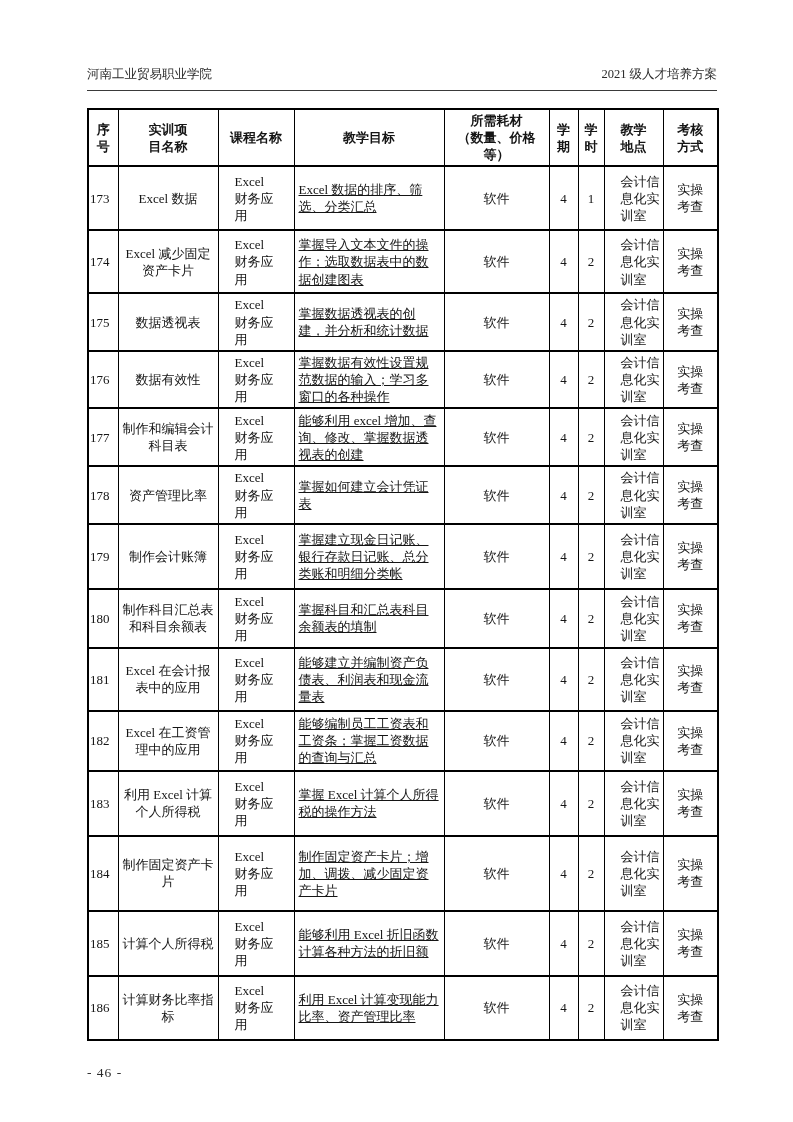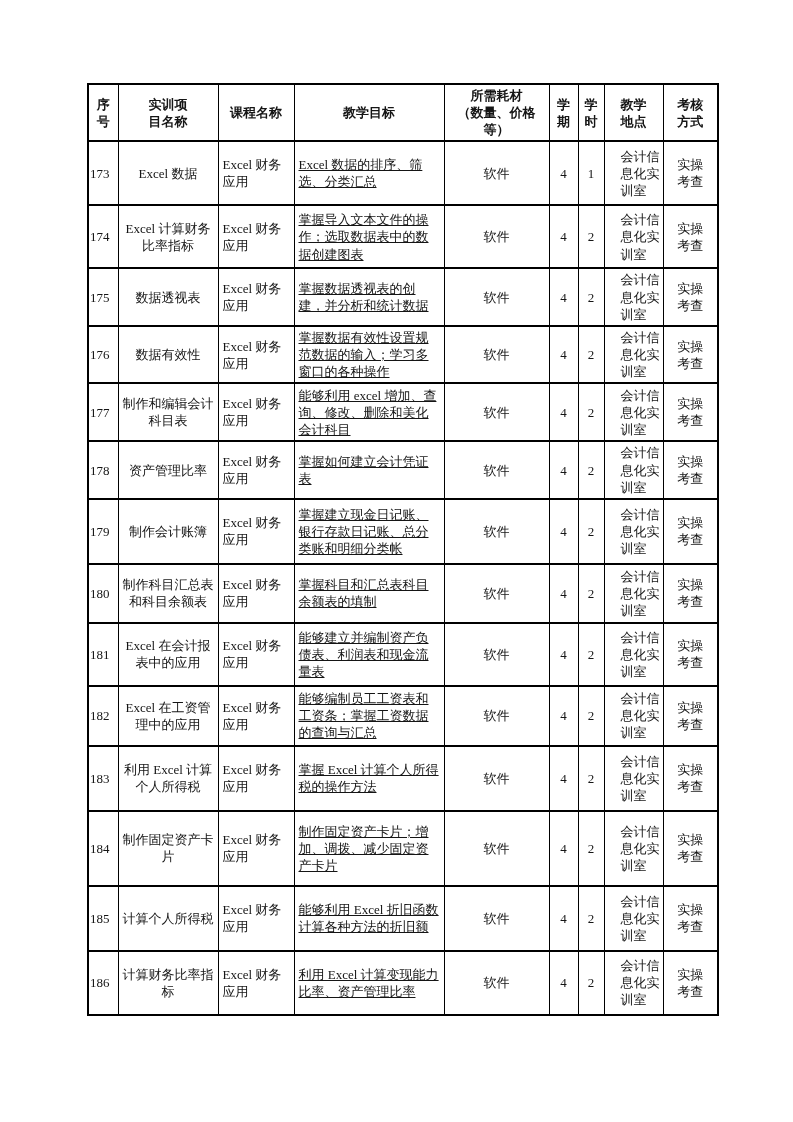--- a/index.html
+++ b/index.html
@@ -54,21 +54,21 @@
   col.c-course    { width:76px; }
   col.c-objective { width:150px; }
   col.c-materials { width:105px; }
   col.c-semester  { width:29px; }
   col.c-hours     { width:26px; }
   col.c-location  { width:59px; }
   col.c-assess    { width:55px; }
 
   td.c-no        { text-align:left; padding:2px 1px; }
   td.c-project   { text-align:center; padding:2px 2px; }
-  td.c-course    { text-align:left;   padding:2px 4px; }
+  td.c-course    { text-align:left;   padding:2px 16px; }
   td.c-objective { text-align:left;   padding:2px 4px;text-decoration:underline; }
   td.c-materials { text-align:center; padding:2px 2px;font-family:Liberation Serif, serif; }
   td.c-semester  { text-align:center; padding:2px 1px; }
   td.c-hours     { text-align:center; padding:2px 1px; }
   td.c-location  { text-align:left;   padding:2px 0 2px 16px; }
   td.c-assess    { text-align:center; padding:2px 11px; }
 
   
   tbody tr:nth-child(1)  { height:64px; }
   tbody tr:nth-child(2)  { height:63px; }
@@ -90,20 +90,24 @@
     font-size:13.5px;
     letter-spacing:1px;
     color:#2a2a2a;
   }
 </style>
 </head>
 <body>
 
 <div class="content">
 
+  <div class="page-header">
+    <span>河南工业贸易职业学院</span>
+    <span>2021 级人才培养方案</span>
+  </div>
 
   <table class="training">
     <colgroup>
       <col class="c-no">
         <col class="c-project">
         <col class="c-course">
         <col class="c-objective">
       <col class="c-materials">
         <col class="c-semester">
         <col class="c-hours">
@@ -138,21 +142,21 @@
     <td class="c-objective">Excel 数据的排序、筛选、分类汇总</td>
     <td class="c-materials">软件</td>
     <td class="c-semester">4</td>
     <td class="c-hours">1</td>
     <td class="c-location">会计信息化实训室</td>
     <td class="c-assess">实操考查</td>
   </tr>
 
   <tr>
     <td class="c-no">174</td>
-    <td class="c-project">Excel 计算财务比率指标</td>
+    <td class="c-project">Excel 减少固定资产卡片</td>
     <td class="c-course">Excel 财务应用</td>
     <td class="c-objective">掌握导入文本文件的操作；选取数据表中的数据创建图表</td>
     <td class="c-materials">软件</td>
     <td class="c-semester">4</td>
     <td class="c-hours">2</td>
     <td class="c-location">会计信息化实训室</td>
     <td class="c-assess">实操考查</td>
   </tr>
 
   <tr>
@@ -176,21 +180,21 @@
     <td class="c-semester">4</td>
     <td class="c-hours">2</td>
     <td class="c-location">会计信息化实训室</td>
     <td class="c-assess">实操考查</td>
   </tr>
 
   <tr>
     <td class="c-no">177</td>
     <td class="c-project">制作和编辑会计科目表</td>
     <td class="c-course">Excel 财务应用</td>
-    <td class="c-objective">能够利用 excel 增加、查询、修改、删除和美化会计科目</td>
+    <td class="c-objective">能够利用 excel 增加、查询、修改、掌握数据透视表的创建</td>
     <td class="c-materials">软件</td>
     <td class="c-semester">4</td>
     <td class="c-hours">2</td>
     <td class="c-location">会计信息化实训室</td>
     <td class="c-assess">实操考查</td>
   </tr>
 
   <tr>
     <td class="c-no">178</td>
     <td class="c-project">资产管理比率</td>
@@ -294,14 +298,15 @@
     <td class="c-objective">利用 Excel 计算变现能力比率、资产管理比率</td>
     <td class="c-materials">软件</td>
     <td class="c-semester">4</td>
     <td class="c-hours">2</td>
     <td class="c-location">会计信息化实训室</td>
     <td class="c-assess">实操考查</td>
   </tr>
 </tbody>
   </table>
 
+  <div class="page-footer">- 46 -</div>
 
 </div>
 
 </body></html>

